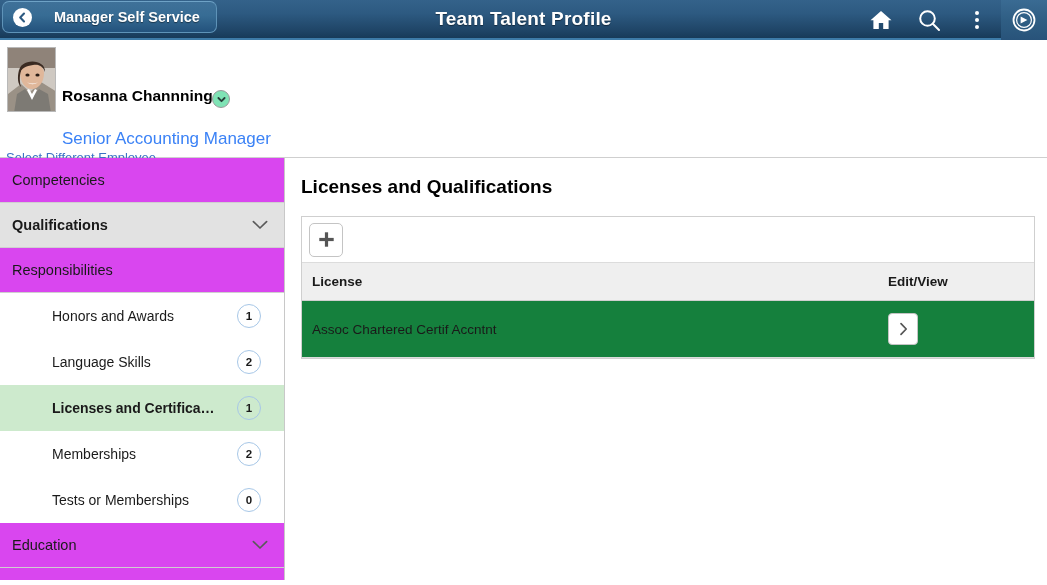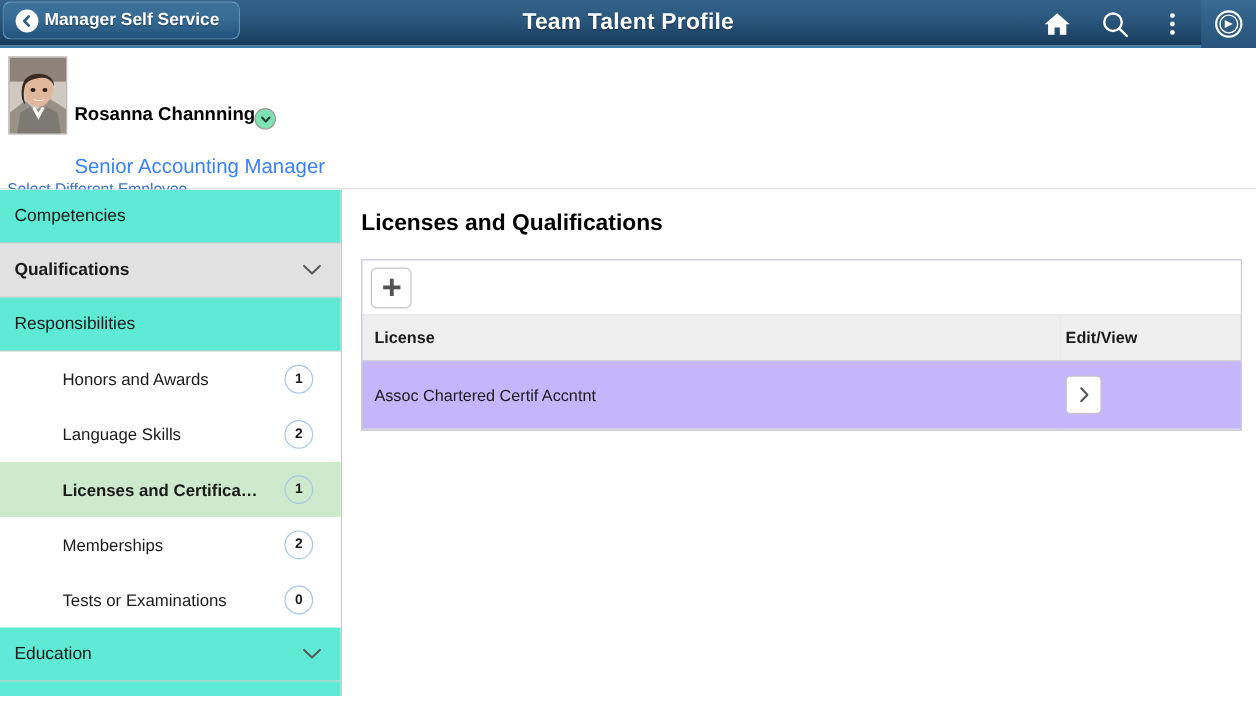--- a/index.html
+++ b/index.html
@@ -25,21 +25,21 @@
   }
 
   .back-button {
     position: absolute;
     left: 2px;
     top: 1px;
     height: 32px;
     padding: 0 16px 0 10px;
     display: flex;
     align-items: center;
-    gap: 5px;
+    gap: 22px;
     background: linear-gradient(to bottom, #3f7199 0%, #376c94 45%, #23527c 100%);
     border: 1px solid #5e93b8;
     border-top: 1px solid #6ea2c6;
     border-radius: 7px;
     cursor: pointer;
   }
   .back-chevron {
     width: 19px; height: 19px;
     border-radius: 50%;
     background: #ffffff;
@@ -203,21 +203,21 @@
 
   .nav-group {
     height: 45px;
     display: flex;
     align-items: center;
     padding: 0 16px 0 12px;
     background: #efefef;
     border-bottom: 1px solid #cfcfcf;
     cursor: pointer;
   }
-  .nav-group.collapsed-head { background: #5eead4; }
+  .nav-group.collapsed-head { background: #d946ef; }
   .nav-group.expanded-head { background: #e2e2e2; }
   .nav-group-label {
     flex: 1;
     font-size: 14.5px;
     color: #1a1a1a;
     white-space: nowrap;
   }
   .nav-group.expanded-head .nav-group-label { font-weight: bold; }
   .chev-down svg { display: block; }
 
@@ -264,21 +264,21 @@
     font-size: 19px;
     font-weight: bold;
     color: #000000;
     margin-bottom: 18px;
     white-space: nowrap;
   }
 
   .panel {
     width: 734px;
     border: 1px solid #cfcfcf;
-    background: #c4b5fd;
+    background: #15803d;
   }
 
   .panel-toolbar {
     height: 46px;
     display: flex;
     align-items: center;
     padding-left: 7px;
     background: #ffffff;
     border-bottom: 1px solid #dcdcdc;
   }
@@ -460,21 +460,21 @@
       <span class="nav-child-label">Licenses and Certifica…</span>
       <span class="count-badge">1</span>
     </div>
 
     <div class="nav-child">
       <span class="nav-child-label">Memberships</span>
       <span class="count-badge">2</span>
     </div>
 
     <div class="nav-child">
-      <span class="nav-child-label">Tests or Examinations</span>
+      <span class="nav-child-label">Tests or Memberships</span>
       <span class="count-badge">0</span>
     </div>
 
     <div class="nav-group collapsed-head">
       <span class="nav-group-label">Education</span>
       <span class="chev-down">
         <svg width="16" height="10" viewBox="0 0 16 10">
           <path d="M1.4 1.6 L8 8 L14.6 1.6" fill="none" stroke="#5a5a5a" stroke-width="1.7" stroke-linecap="round" stroke-linejoin="round"></path>
         </svg>
       </span>

